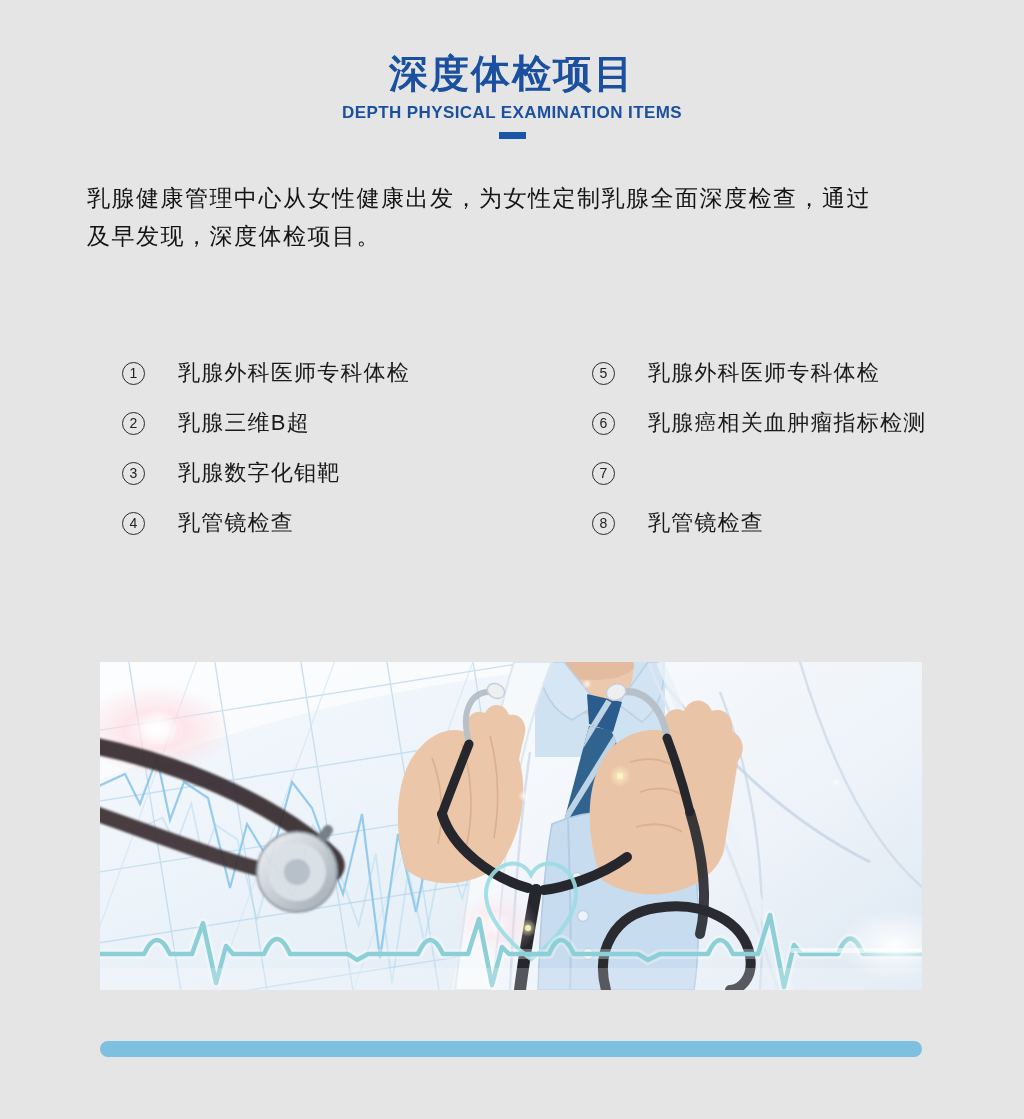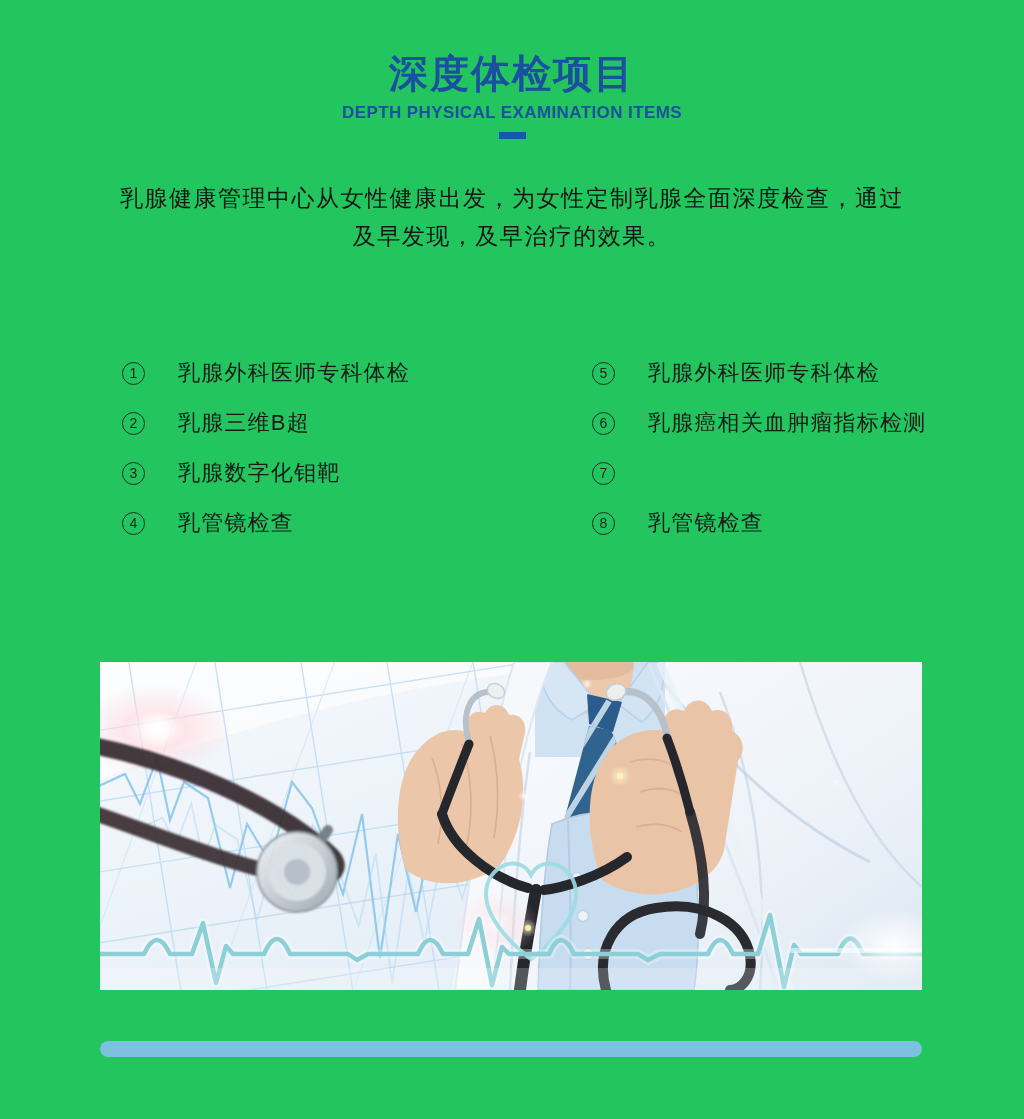--- a/index.html
+++ b/index.html
@@ -1,33 +1,33 @@
 <!DOCTYPE html>
 <html><head>
 <meta charset="utf-8">
 <style>
   html,body{margin:0;padding:0;background:#ffffff;}
   .page{
-    position:relative;width:1024px;height:1119px;background:#22c55e;overflow:hidden;
+    position:relative;width:1024px;height:1119px;background:#e5e5e5;overflow:hidden;
     font-family:"Liberation Sans","DejaVu Sans",sans-serif;
   }
   .title{
     position:absolute;top:53px;left:0;width:1024px;margin:0;
     text-align:center;font-size:39px;font-weight:700;color:#1a509f;letter-spacing:2px;line-height:42px;
   }
   .subtitle{
     position:absolute;top:103px;left:0;width:1024px;
     text-align:center;font-size:17px;font-weight:700;color:#1a509f;letter-spacing:0.4px;line-height:20px;
   }
   .dash{
     position:absolute;top:132px;left:499px;width:27px;height:7px;background:#1a55a8;
   }
   .intro{
     position:absolute;top:179px;left:87px;width:850px;
-    font-size:23px;line-height:38px;color:#141414;letter-spacing:1.5px;text-align:center;
+    font-size:23px;line-height:38px;color:#141414;letter-spacing:1.5px;
   }
   .exam-col{position:absolute;top:360px;}
   .col-left{left:122px;}
   .col-right{left:592px;}
   .exam-item{display:flex;align-items:center;height:26px;margin-bottom:24px;}
   .num-badge{
     flex:0 0 auto;width:23px;height:23px;box-sizing:border-box;border:1.7px solid #2a2a2a;border-radius:50%;
     display:flex;align-items:center;justify-content:center;
     font-size:14px;font-weight:400;color:#222222;margin-right:9px;line-height:1;
   }
@@ -44,21 +44,21 @@
 <body>
 
 <div class="page">
 
   <h1 class="title">深度体检项目</h1>
   <div class="subtitle">DEPTH PHYSICAL EXAMINATION ITEMS</div>
   <div class="dash"></div>
 
   <div class="intro">
     <div>乳腺健康管理中心从女性健康出发，为女性定制乳腺全面深度检查，通过</div>
-    <div>及早发现，及早治疗的效果。</div>
+    <div>及早发现，深度体检项目。</div>
   </div>
 
   <div class="exam-col col-left">
     <div class="exam-item">
       <span class="num-badge">1</span>
       <span class="exam-label">乳腺外科医师专科体检</span>
     </div>
     <div class="exam-item">
       <span class="num-badge">2</span>
       <span class="exam-label">乳腺三维B超</span>

